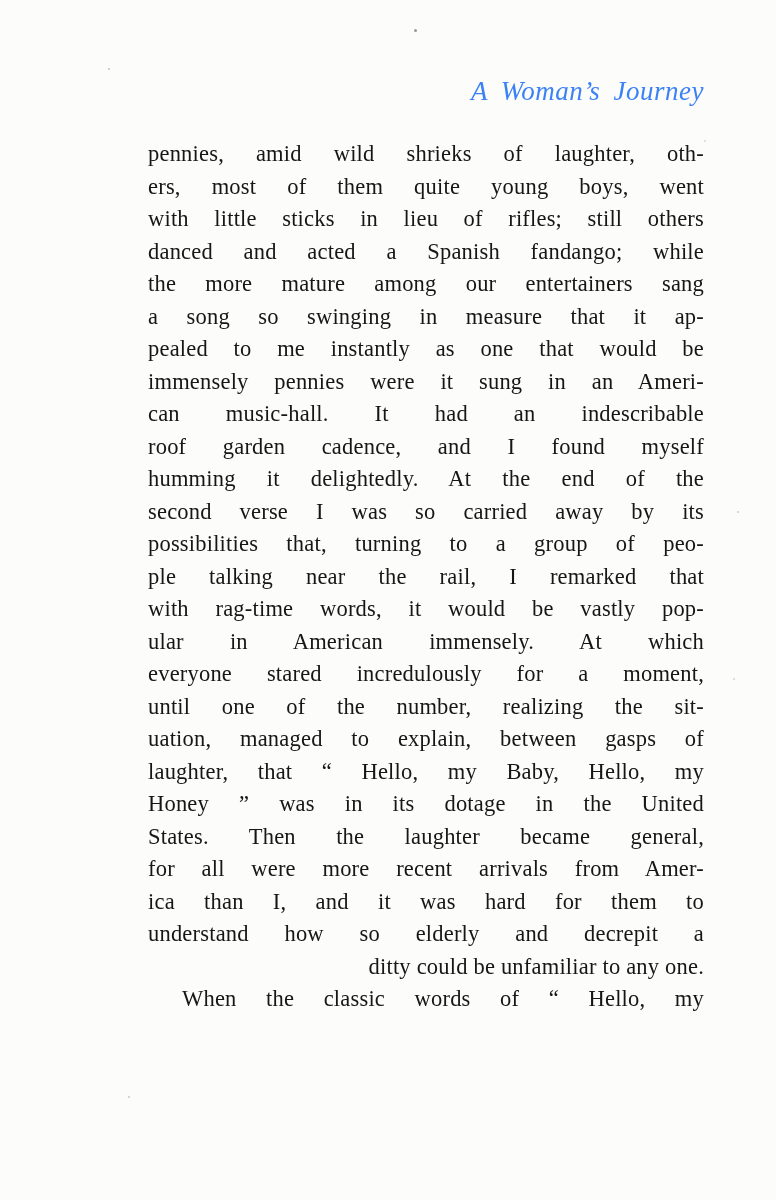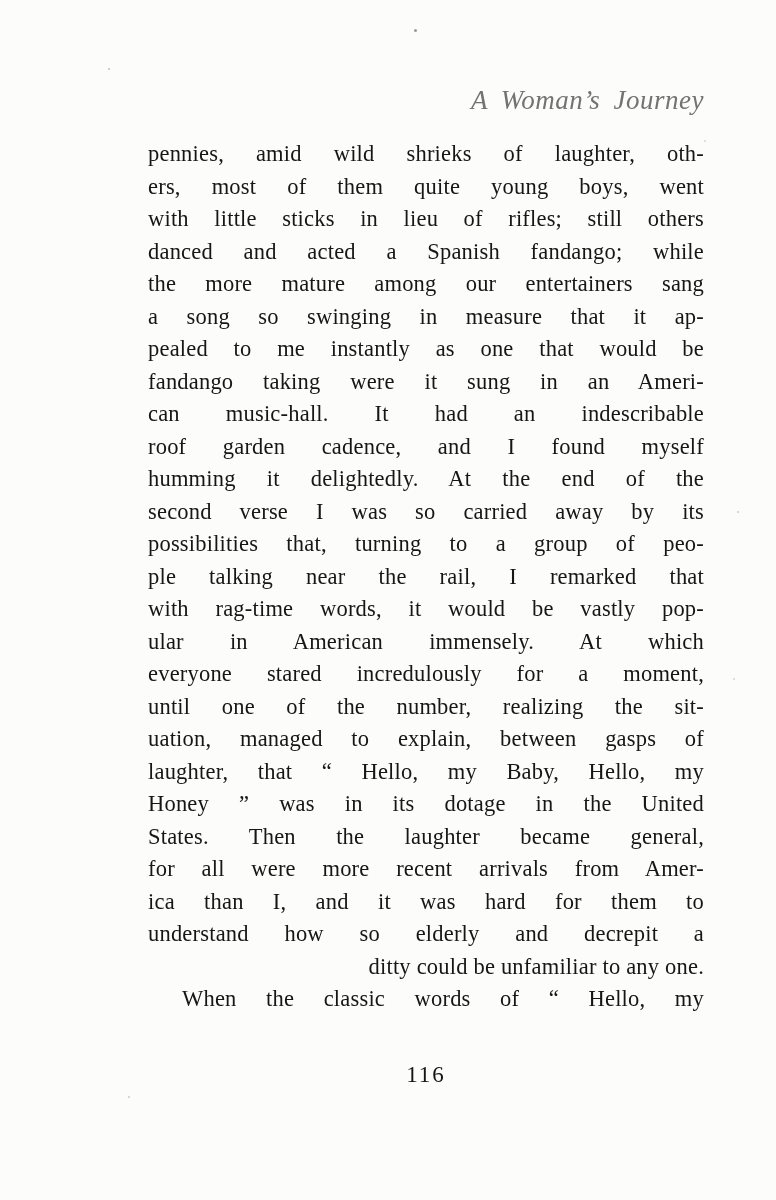--- a/index.html
+++ b/index.html
@@ -23,22 +23,21 @@
   .running-header {
     position: absolute;
     left: 148px;
     top: 76px;
     width: 556px;
     text-align: right;
     font-style: italic;
     font-size: 27px;
     letter-spacing: 0.5px;
     word-spacing: 6px;
-    color: #737373;
-    margin-top: 9px;
+    color: #3b82f6;
   }
   .body-text {
     position: absolute;
     left: 148px;
     top: 138px;
     width: 556px;
     font-size: 22.5px;
     line-height: 32.5px;
     color: #161616;
   }
@@ -84,21 +83,21 @@
   <div class="running-header">A Woman’s Journey</div>
 
   <div class="body-text">
       <div class="line j">pennies, amid wild shrieks of laughter, oth-</div>
       <div class="line j">ers, most of them quite young boys, went</div>
       <div class="line j">with little sticks in lieu of rifles; still others</div>
       <div class="line j">danced and acted a Spanish fandango; while</div>
       <div class="line j">the more mature among our entertainers sang</div>
       <div class="line j">a song so swinging in measure that it ap-</div>
       <div class="line j">pealed to me instantly as one that would be</div>
-      <div class="line j">fandango taking were it sung in an Ameri-</div>
+      <div class="line j">immensely pennies were it sung in an Ameri-</div>
       <div class="line j">can music-hall. It had an indescribable</div>
       <div class="line j">roof garden cadence, and I found myself</div>
       <div class="line j">humming it delightedly. At the end of the</div>
       <div class="line j">second verse I was so carried away by its</div>
       <div class="line j">possibilities that, turning to a group of peo-</div>
       <div class="line j">ple talking near the rail, I remarked that</div>
       <div class="line j">with rag-time words, it would be vastly pop-</div>
       <div class="line j">ular in American immensely. At which</div>
       <div class="line j">everyone stared incredulously for a moment,</div>
       <div class="line j">until one of the number, realizing the sit-</div>
@@ -106,21 +105,20 @@
       <div class="line j">laughter, that “ Hello, my Baby, Hello, my</div>
       <div class="line j">Honey ” was in its dotage in the United</div>
       <div class="line j">States. Then the laughter became general,</div>
       <div class="line j">for all were more recent arrivals from Amer-</div>
       <div class="line j">ica than I, and it was hard for them to</div>
       <div class="line j">understand how so elderly and decrepit a</div>
       <div class="line">ditty could be unfamiliar to any one.</div>
       <div class="line j ind">When the classic words of “ Hello, my</div>
     </div>
 
-  <div class="page-number">116</div>
 
   <div class="speck s1"></div>
   <div class="speck s2"></div>
   <div class="speck s3"></div>
   <div class="speck s4"></div>
   <div class="speck s5"></div>
   <div class="speck s6"></div>
 
 </div>
 

